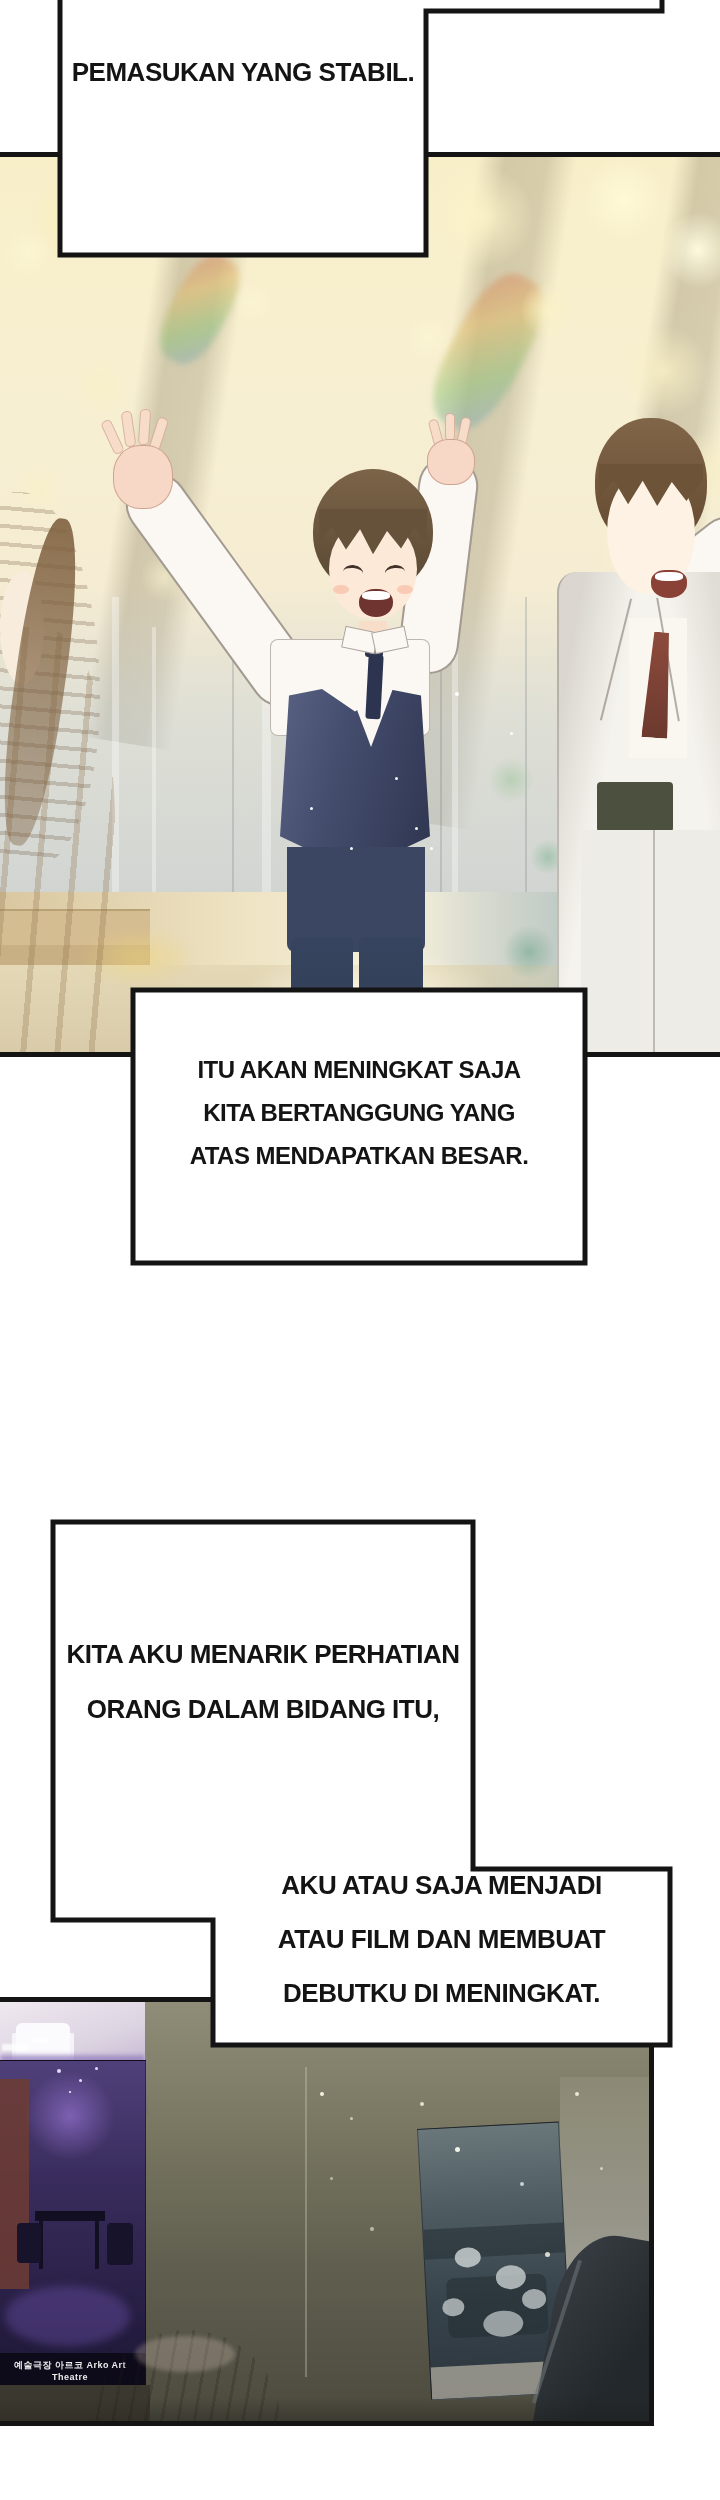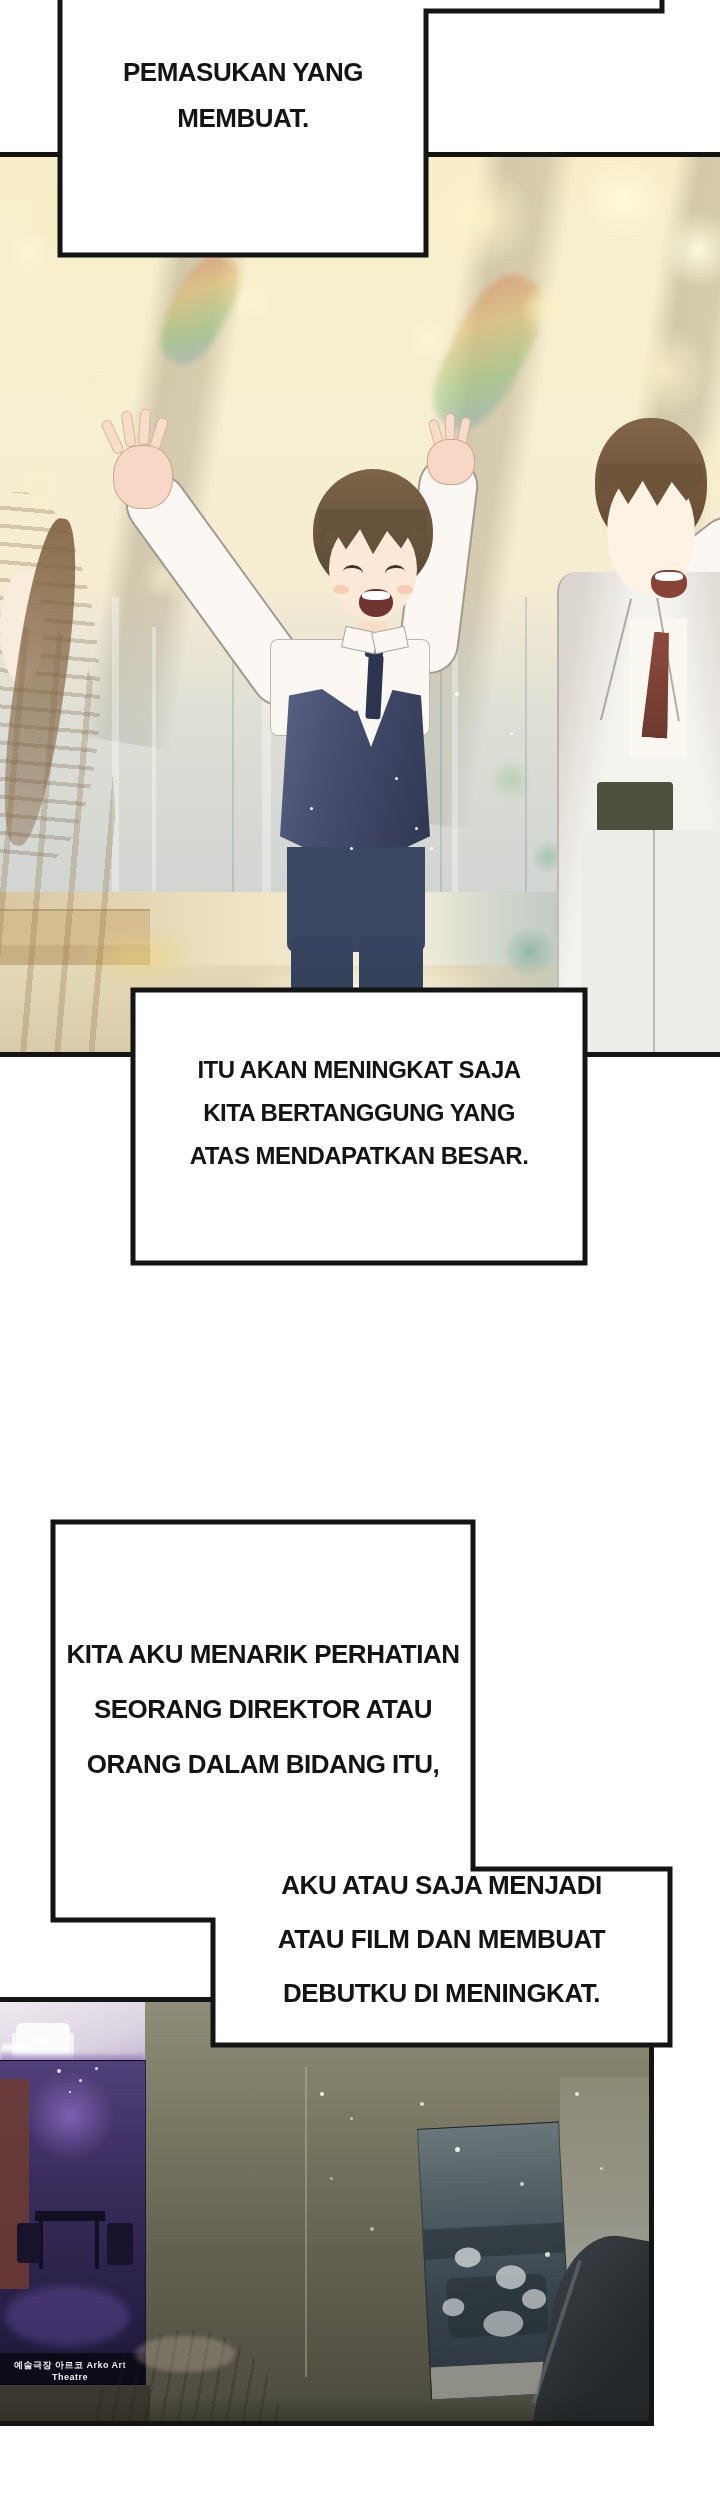--- a/index.html
+++ b/index.html
@@ -278,30 +278,29 @@
   </div>
   <div class="p2topborder"></div>
 
   <svg class="boxsvg" width="720" height="2500" viewBox="0 0 720 2500">
     <path d="M60,-8 L60,255 L426,255 L426,11 L662,11 L662,-8" fill="#ffffff" stroke="#141414" stroke-width="5"></path>
     <rect x="133" y="990" width="452" height="273" fill="#ffffff" stroke="#141414" stroke-width="5"></rect>
     <path d="M53,1522 H473 V1869 H670 V2045 H213 V1920 H53 Z" fill="#ffffff" stroke="#141414" stroke-width="5"></path>
   </svg>
 
   <div class="speech" style="left:60px;top:49px;width:366px;font-size:26px;line-height:46px;">
-    <span class="ln">PEMASUKAN YANG MEMBUAT.</span>
+    <span class="ln">PEMASUKAN YANG STABIL.</span>
   </div>
   <div class="speech" style="left:133px;top:1048px;width:452px;font-size:24px;line-height:43px;">
     <span class="ln">ITU AKAN MENINGKAT SAJA</span>
     <span class="ln">KITA BERTANGGUNG YANG</span>
     <span class="ln">ATAS MENDAPATKAN BESAR.</span>
   </div>
   <div class="speech" style="left:53px;top:1627px;width:420px;font-size:26px;line-height:55px;">
     <span class="ln">KITA AKU MENARIK PERHATIAN</span>
-    <span class="ln">SEORANG DIREKTOR ATAU</span>
     <span class="ln">ORANG DALAM BIDANG ITU,</span>
   </div>
   <div class="speech" style="left:213px;top:1858px;width:457px;font-size:26px;line-height:54px;">
     <span class="ln">AKU ATAU SAJA MENJADI</span>
     <span class="ln">ATAU FILM DAN MEMBUAT</span>
     <span class="ln">DEBUTKU DI MENINGKAT.</span>
   </div>
 
 </div>
 

